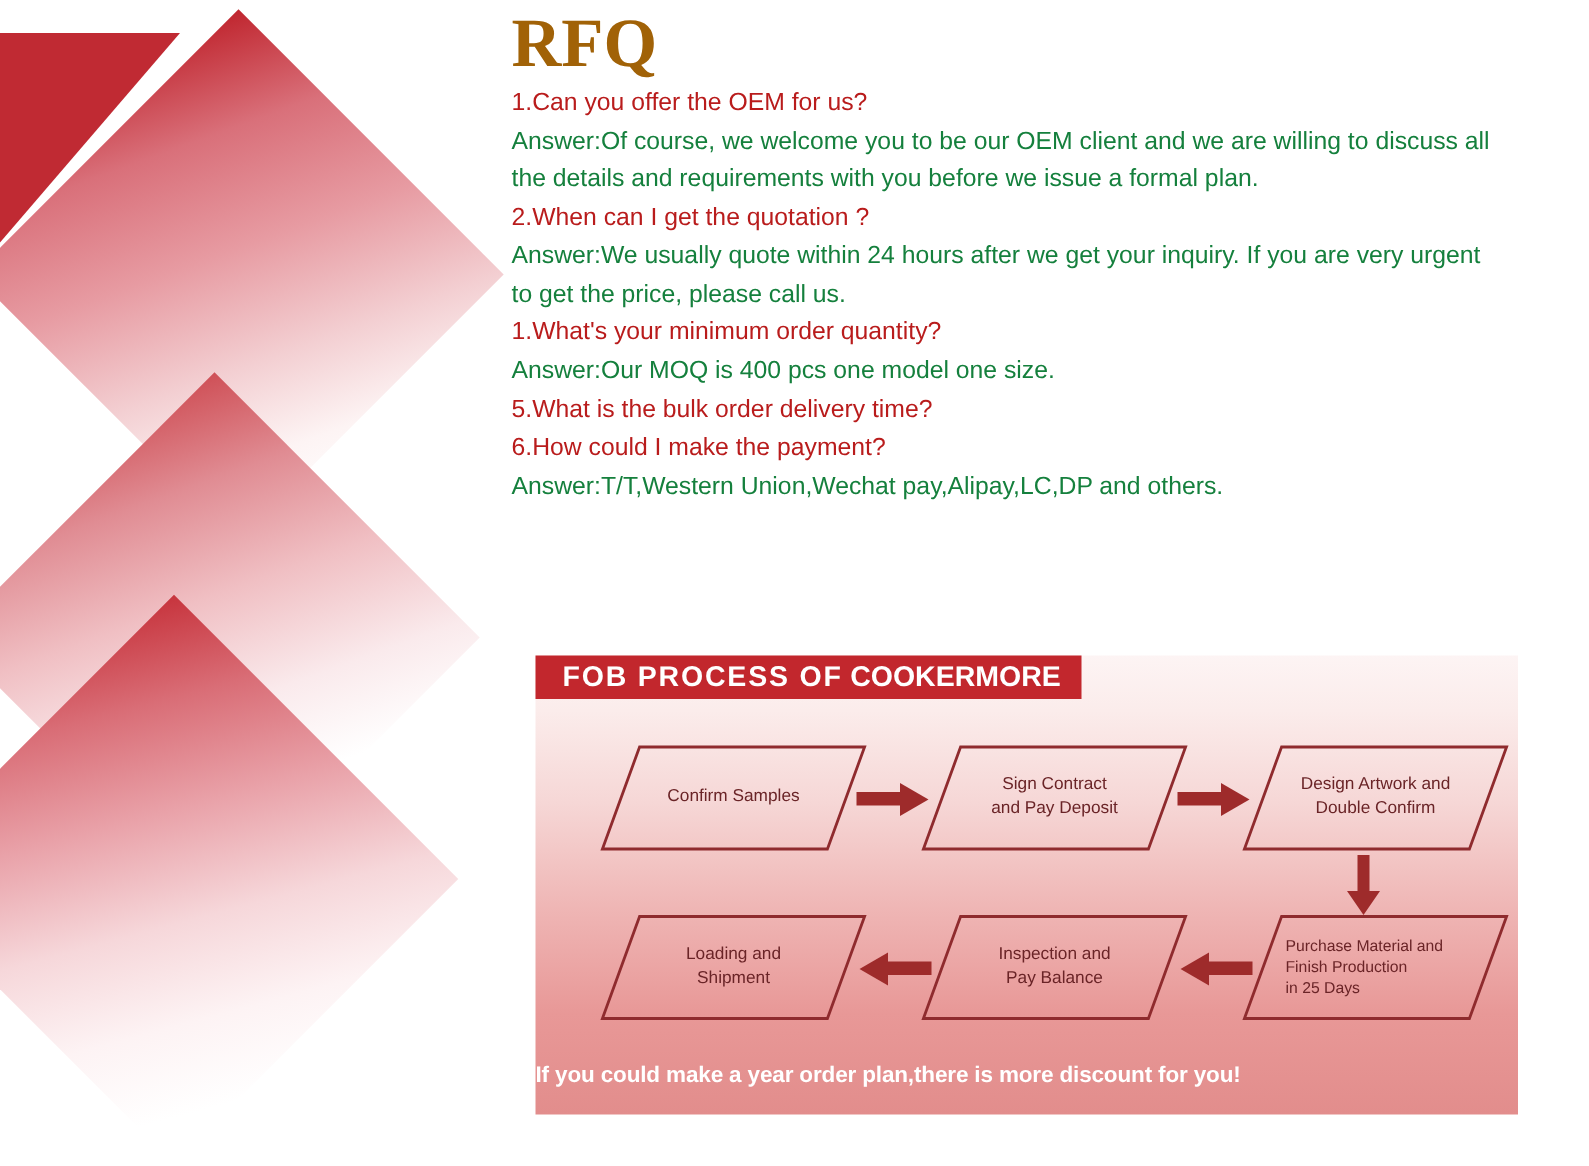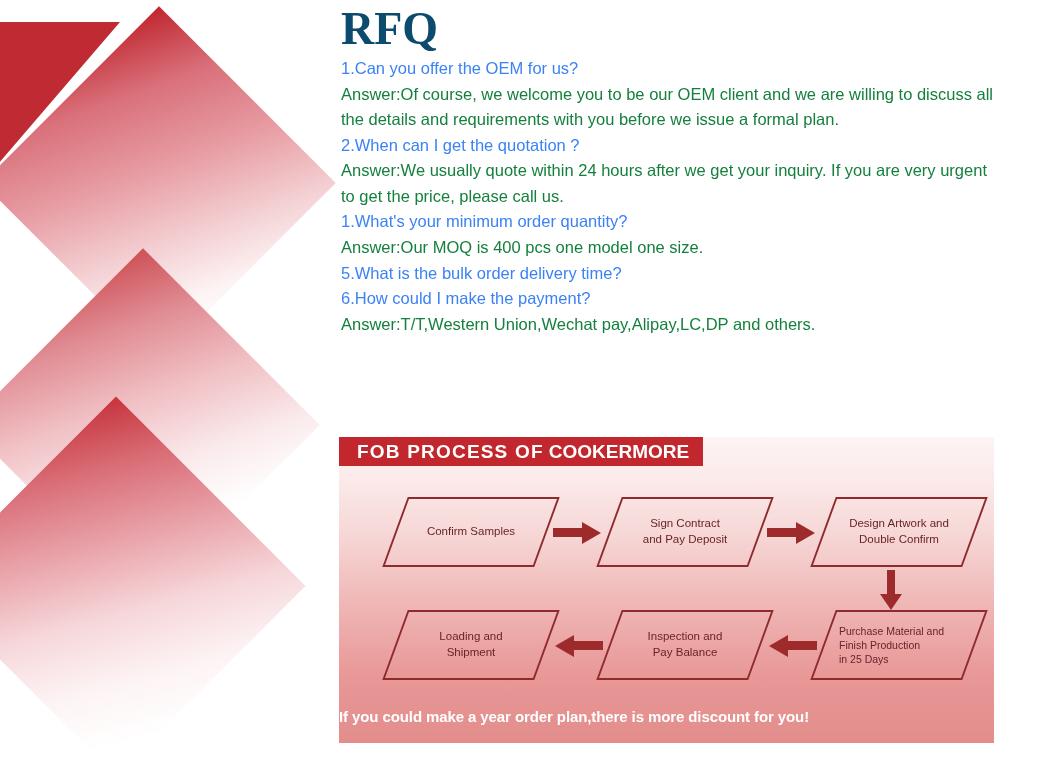--- a/index.html
+++ b/index.html
@@ -84,44 +84,44 @@
   #content {
     position: absolute;
     left: 341px;
     top: 0;
     width: 660px;
   }
   #rfq-title {
     font-family: "Liberation Serif", serif;
     font-size: 46px;
     font-weight: 700;
-    color: #0c4a6e;
+    color: #a16207;
     line-height: 1.0;
     letter-spacing: 0px;
     padding-top: 6px;
     margin-bottom: 4px;
   }
   .qa-list {
     font-size: 16.5px;
     line-height: 1.55;
   }
   .q {
-    color: #3b82f6;
+    color: #b91c1c;
     font-weight: 400;
     white-space: nowrap;
   }
   .a {
     color: #15803d;
     font-weight: 400;
   }
 
   
   #fob {
     position: absolute;
-    left: 339px;
+    left: 357px;
     top: 437px;
     width: 655px;
     height: 306px;
     background: linear-gradient(180deg,
                 #fdf4f4 0%,
                 #fbeceb 12%,
                 #f6d7d6 32%,
                 #efb6b5 55%,
                 #e89897 78%,
                 #e28d8c 100%);

